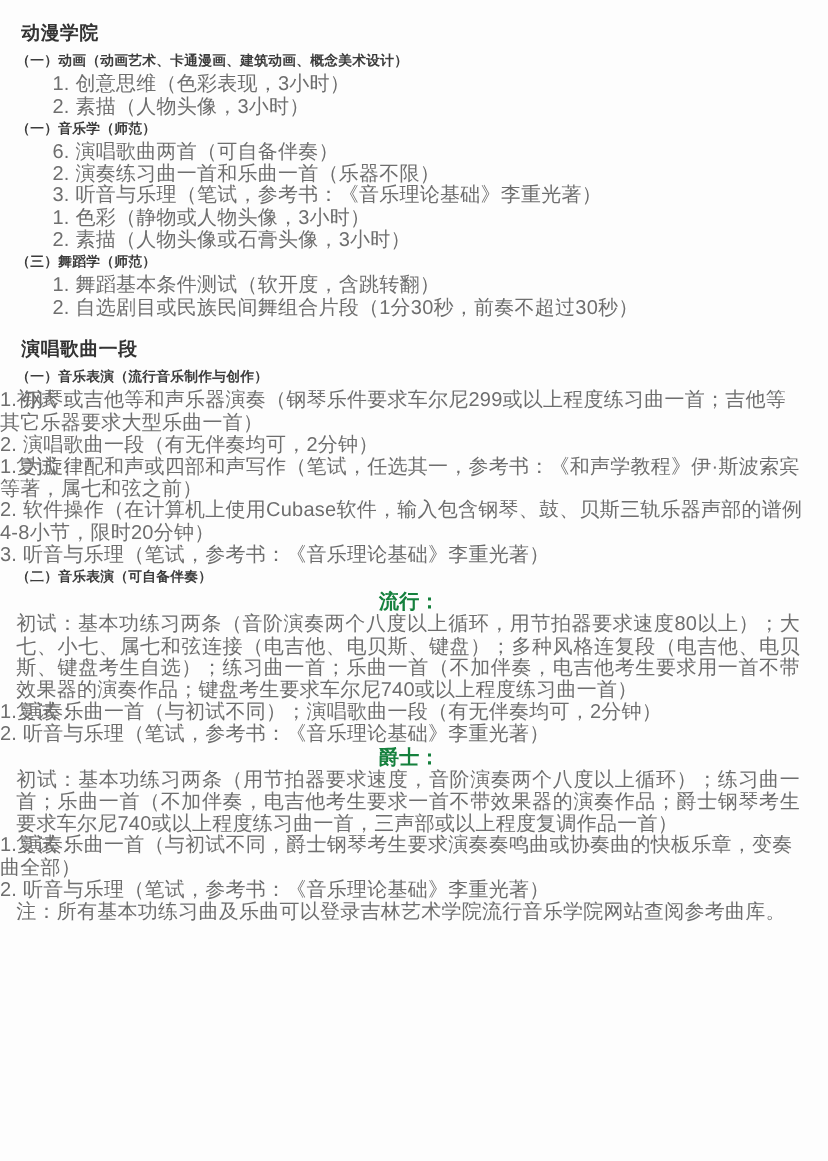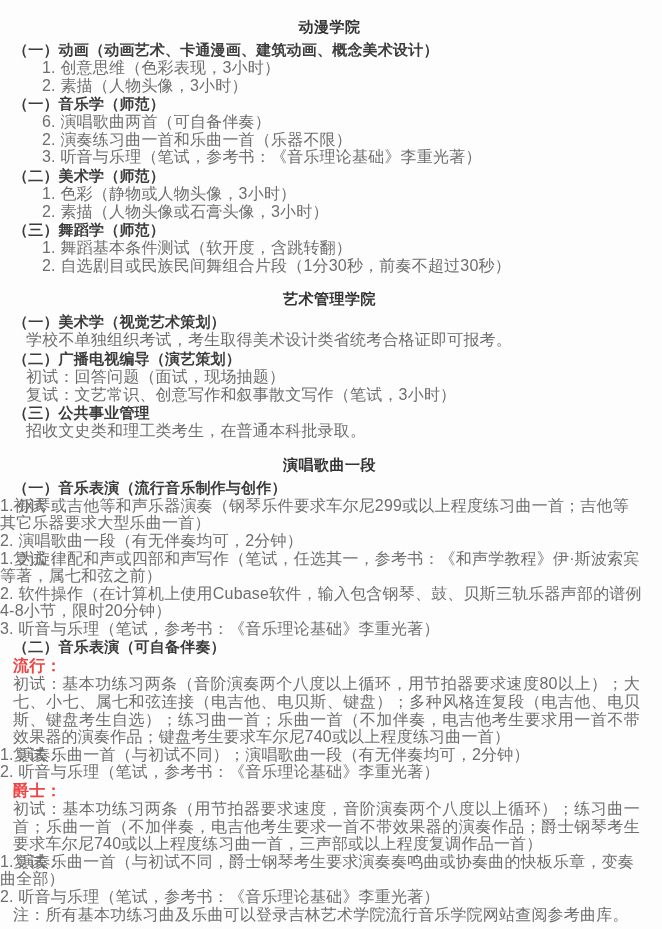--- a/index.html
+++ b/index.html
@@ -19,43 +19,43 @@
     box-sizing: border-box;
   }
   .section { margin: 0; }
   .section-title {
     font-size: 15px;
     font-weight: bold;
     color: #333333;
     line-height: 21px;
     margin: 14px 0 3px 17px;
     letter-spacing: 0.5px;
-    text-align: center;
   }
   .section:first-child .section-title { margin-top: 0; }
   .line {
     font-size: 16px;
     line-height: 17.6px;
     letter-spacing: 0.2px;
   }
   .sub {
     font-weight: bold;
     color: #3c3c3c;
-    font-size: 15px;
+    font-size: 11px;
     margin-left: 13px;
     line-height: 19px;
   }
   .num { margin-left: 42px; }
   .note { margin-left: 26px; }
   .desc { margin-left: 26px; }
   .label {
     font-weight: bold;
-    color: #ef4444;
+    color: #15803d;
     margin-left: 13px;
     line-height: 19px;
+    text-align: center;
   }
   .para {
     margin-left: 13px;
     margin-right: 2px;
     text-align: justify;
   }
   .exam {
     position: relative;
   }
   .exam-label {
@@ -73,36 +73,25 @@
       <div class="section-title">动漫学院</div>
       <div class="line sub">（一）动画（动画艺术、卡通漫画、建筑动画、概念美术设计）</div>
       <div class="line num">1. 创意思维（色彩表现，3小时）</div>
       <div class="line num">2. 素描（人物头像，3小时）</div>
     </div>
     <div class="section">
       <div class="line sub">（一）音乐学（师范）</div>
       <div class="line num">6. 演唱歌曲两首（可自备伴奏）</div>
       <div class="line num">2. 演奏练习曲一首和乐曲一首（乐器不限）</div>
       <div class="line num">3. 听音与乐理（笔试，参考书：《音乐理论基础》李重光著）</div>
-      <div class="line sub">（二）美术学（师范）</div>
       <div class="line num">1. 色彩（静物或人物头像，3小时）</div>
       <div class="line num">2. 素描（人物头像或石膏头像，3小时）</div>
       <div class="line sub">（三）舞蹈学（师范）</div>
       <div class="line num">1. 舞蹈基本条件测试（软开度，含跳转翻）</div>
       <div class="line num">2. 自选剧目或民族民间舞组合片段（1分30秒，前奏不超过30秒）</div>
-    </div>
-    <div class="section">
-      <div class="section-title">艺术管理学院</div>
-      <div class="line sub">（一）美术学（视觉艺术策划）</div>
-      <div class="line desc">学校不单独组织考试，考生取得美术设计类省统考合格证即可报考。</div>
-      <div class="line sub">（二）广播电视编导（演艺策划）</div>
-      <div class="line desc">初试：回答问题（面试，现场抽题）</div>
-      <div class="line desc">复试：文艺常识、创意写作和叙事散文写作（笔试，3小时）</div>
-      <div class="line sub">（三）公共事业管理</div>
-      <div class="line desc">招收文史类和理工类考生，在普通本科批录取。</div>
     </div>
     <div class="section">
       <div class="section-title">演唱歌曲一段</div>
       <div class="line sub">（一）音乐表演（流行音乐制作与创作）</div>
       <div class="line exam">
         <span class="exam-label">初试：</span>
         <div class="exam-item">1. 钢琴或吉他等和声乐器演奏（钢琴乐件要求车尔尼299或以上程度练习曲一首；吉他等其它乐器要求大型乐曲一首）</div>
         <div class="exam-item">2. 演唱歌曲一段（有无伴奏均可，2分钟）</div>
       </div>
       <div class="line exam">

